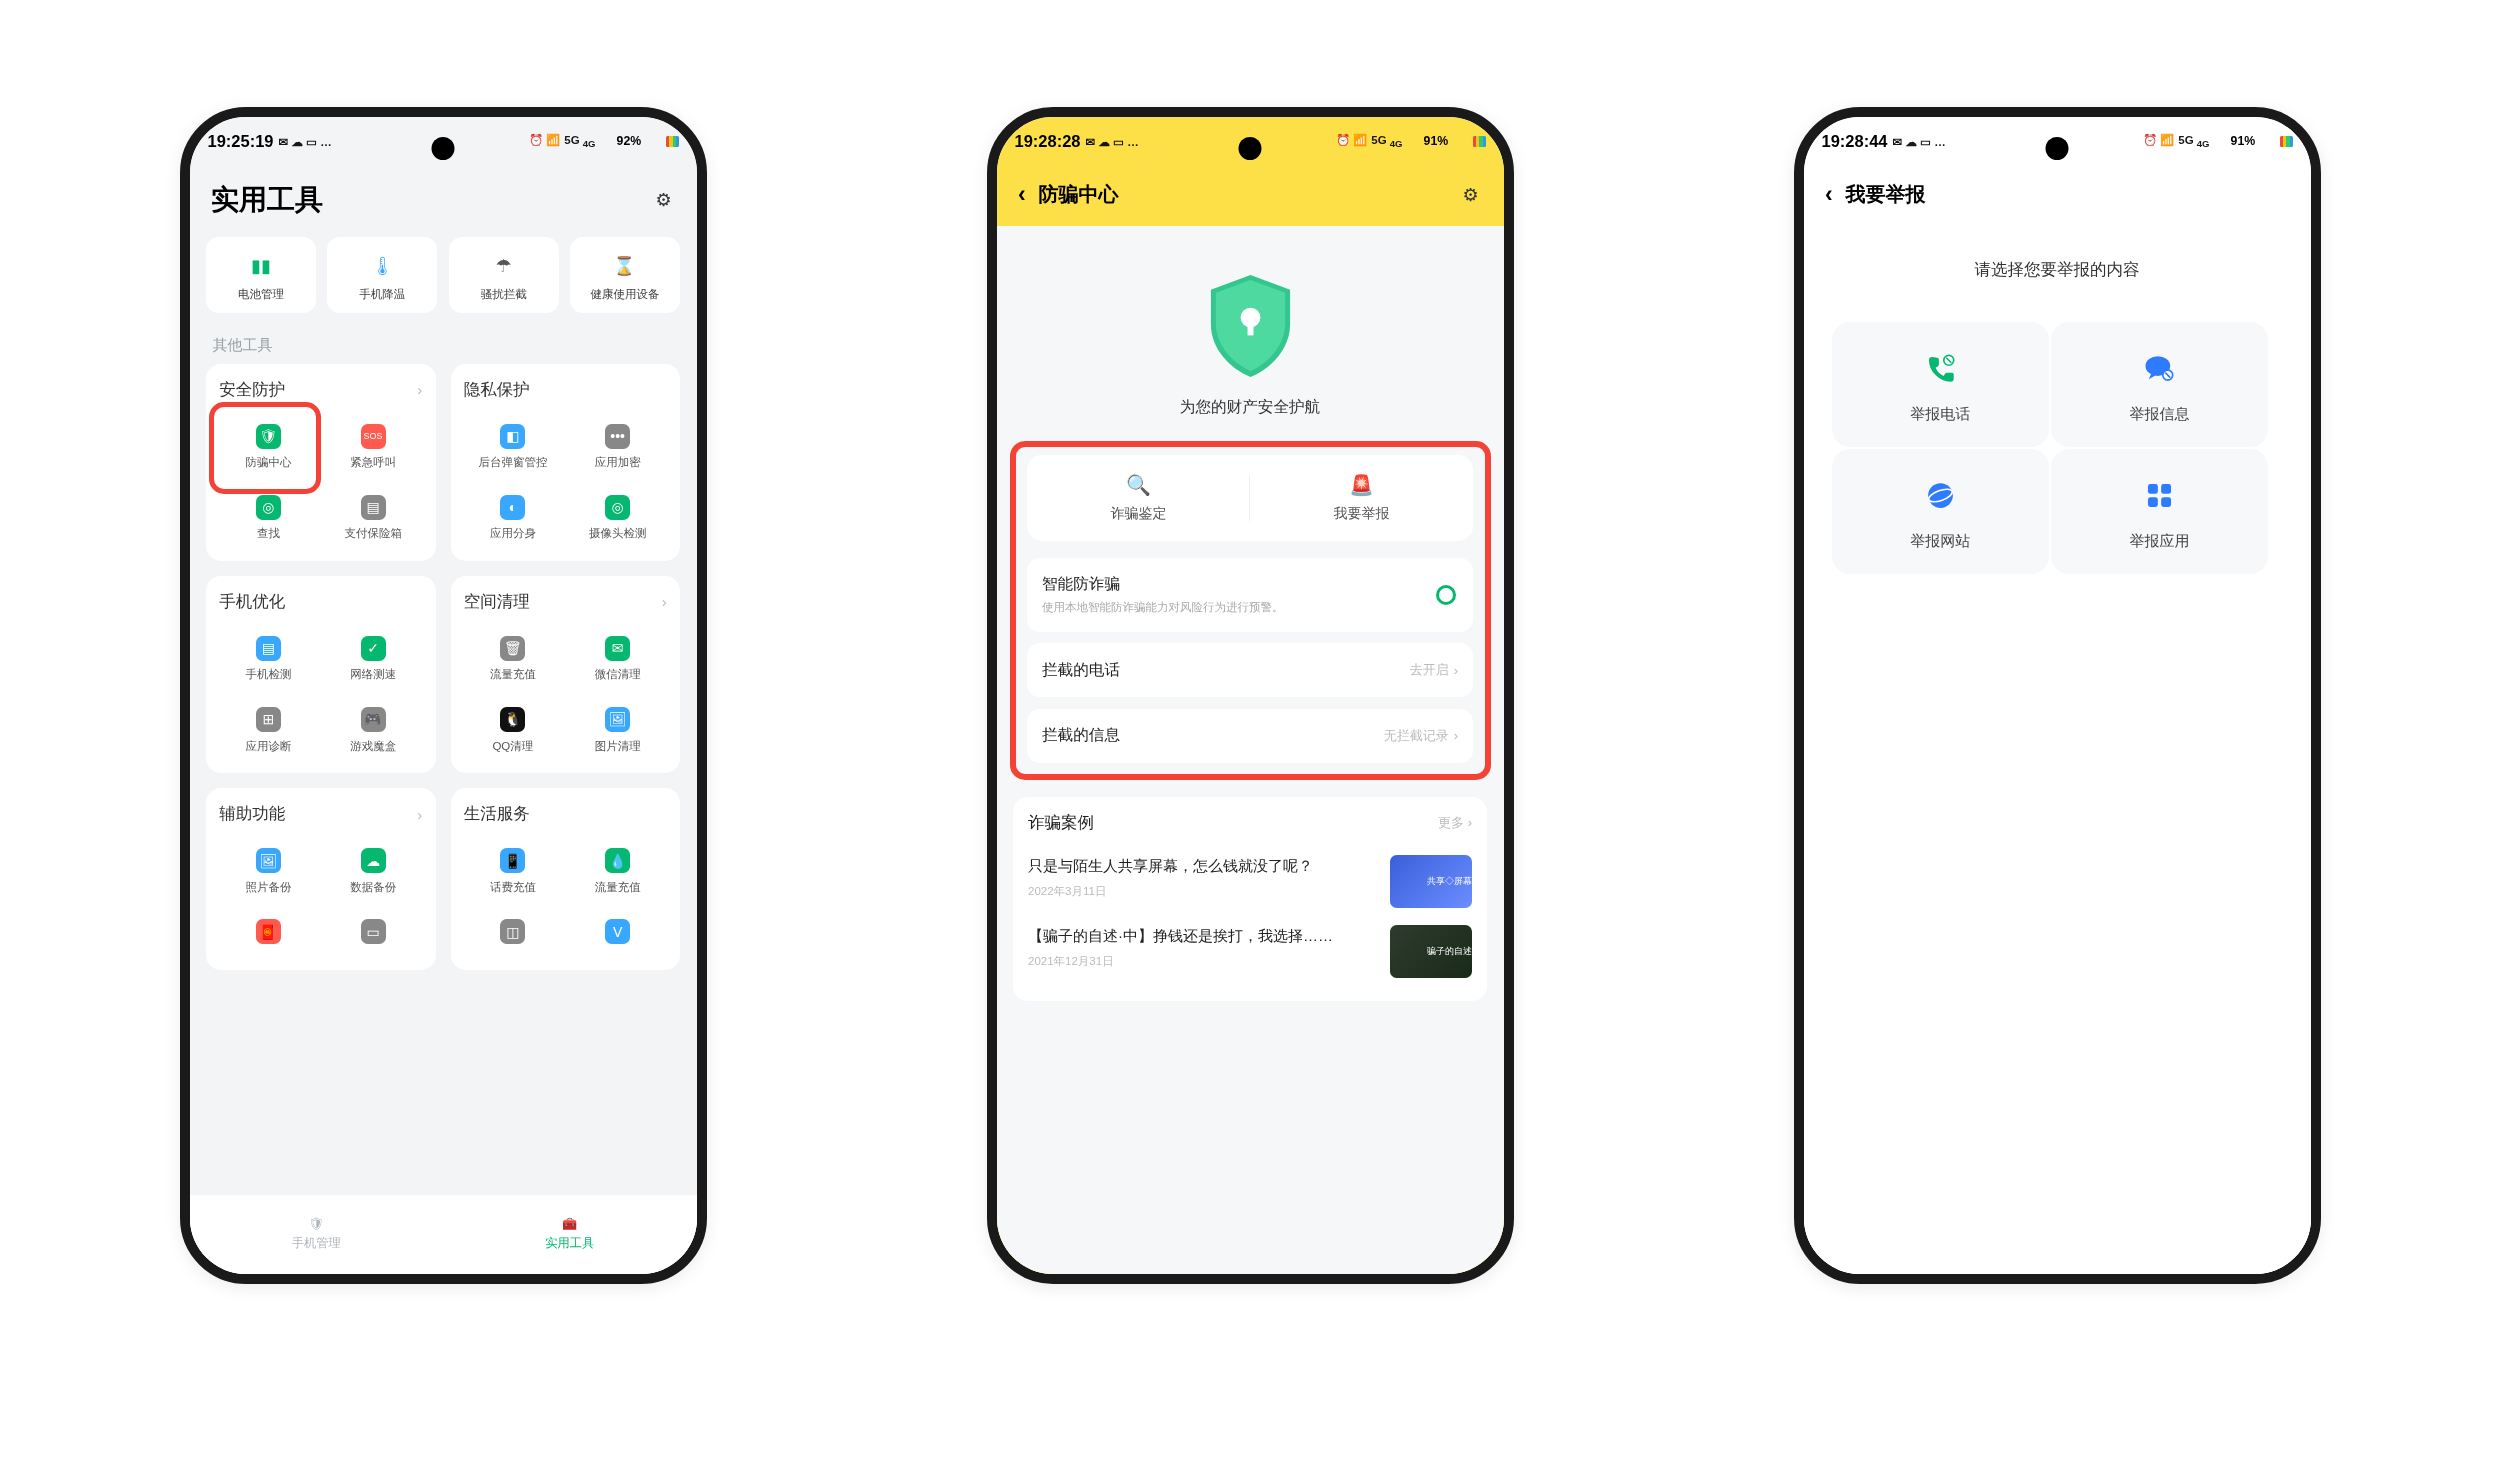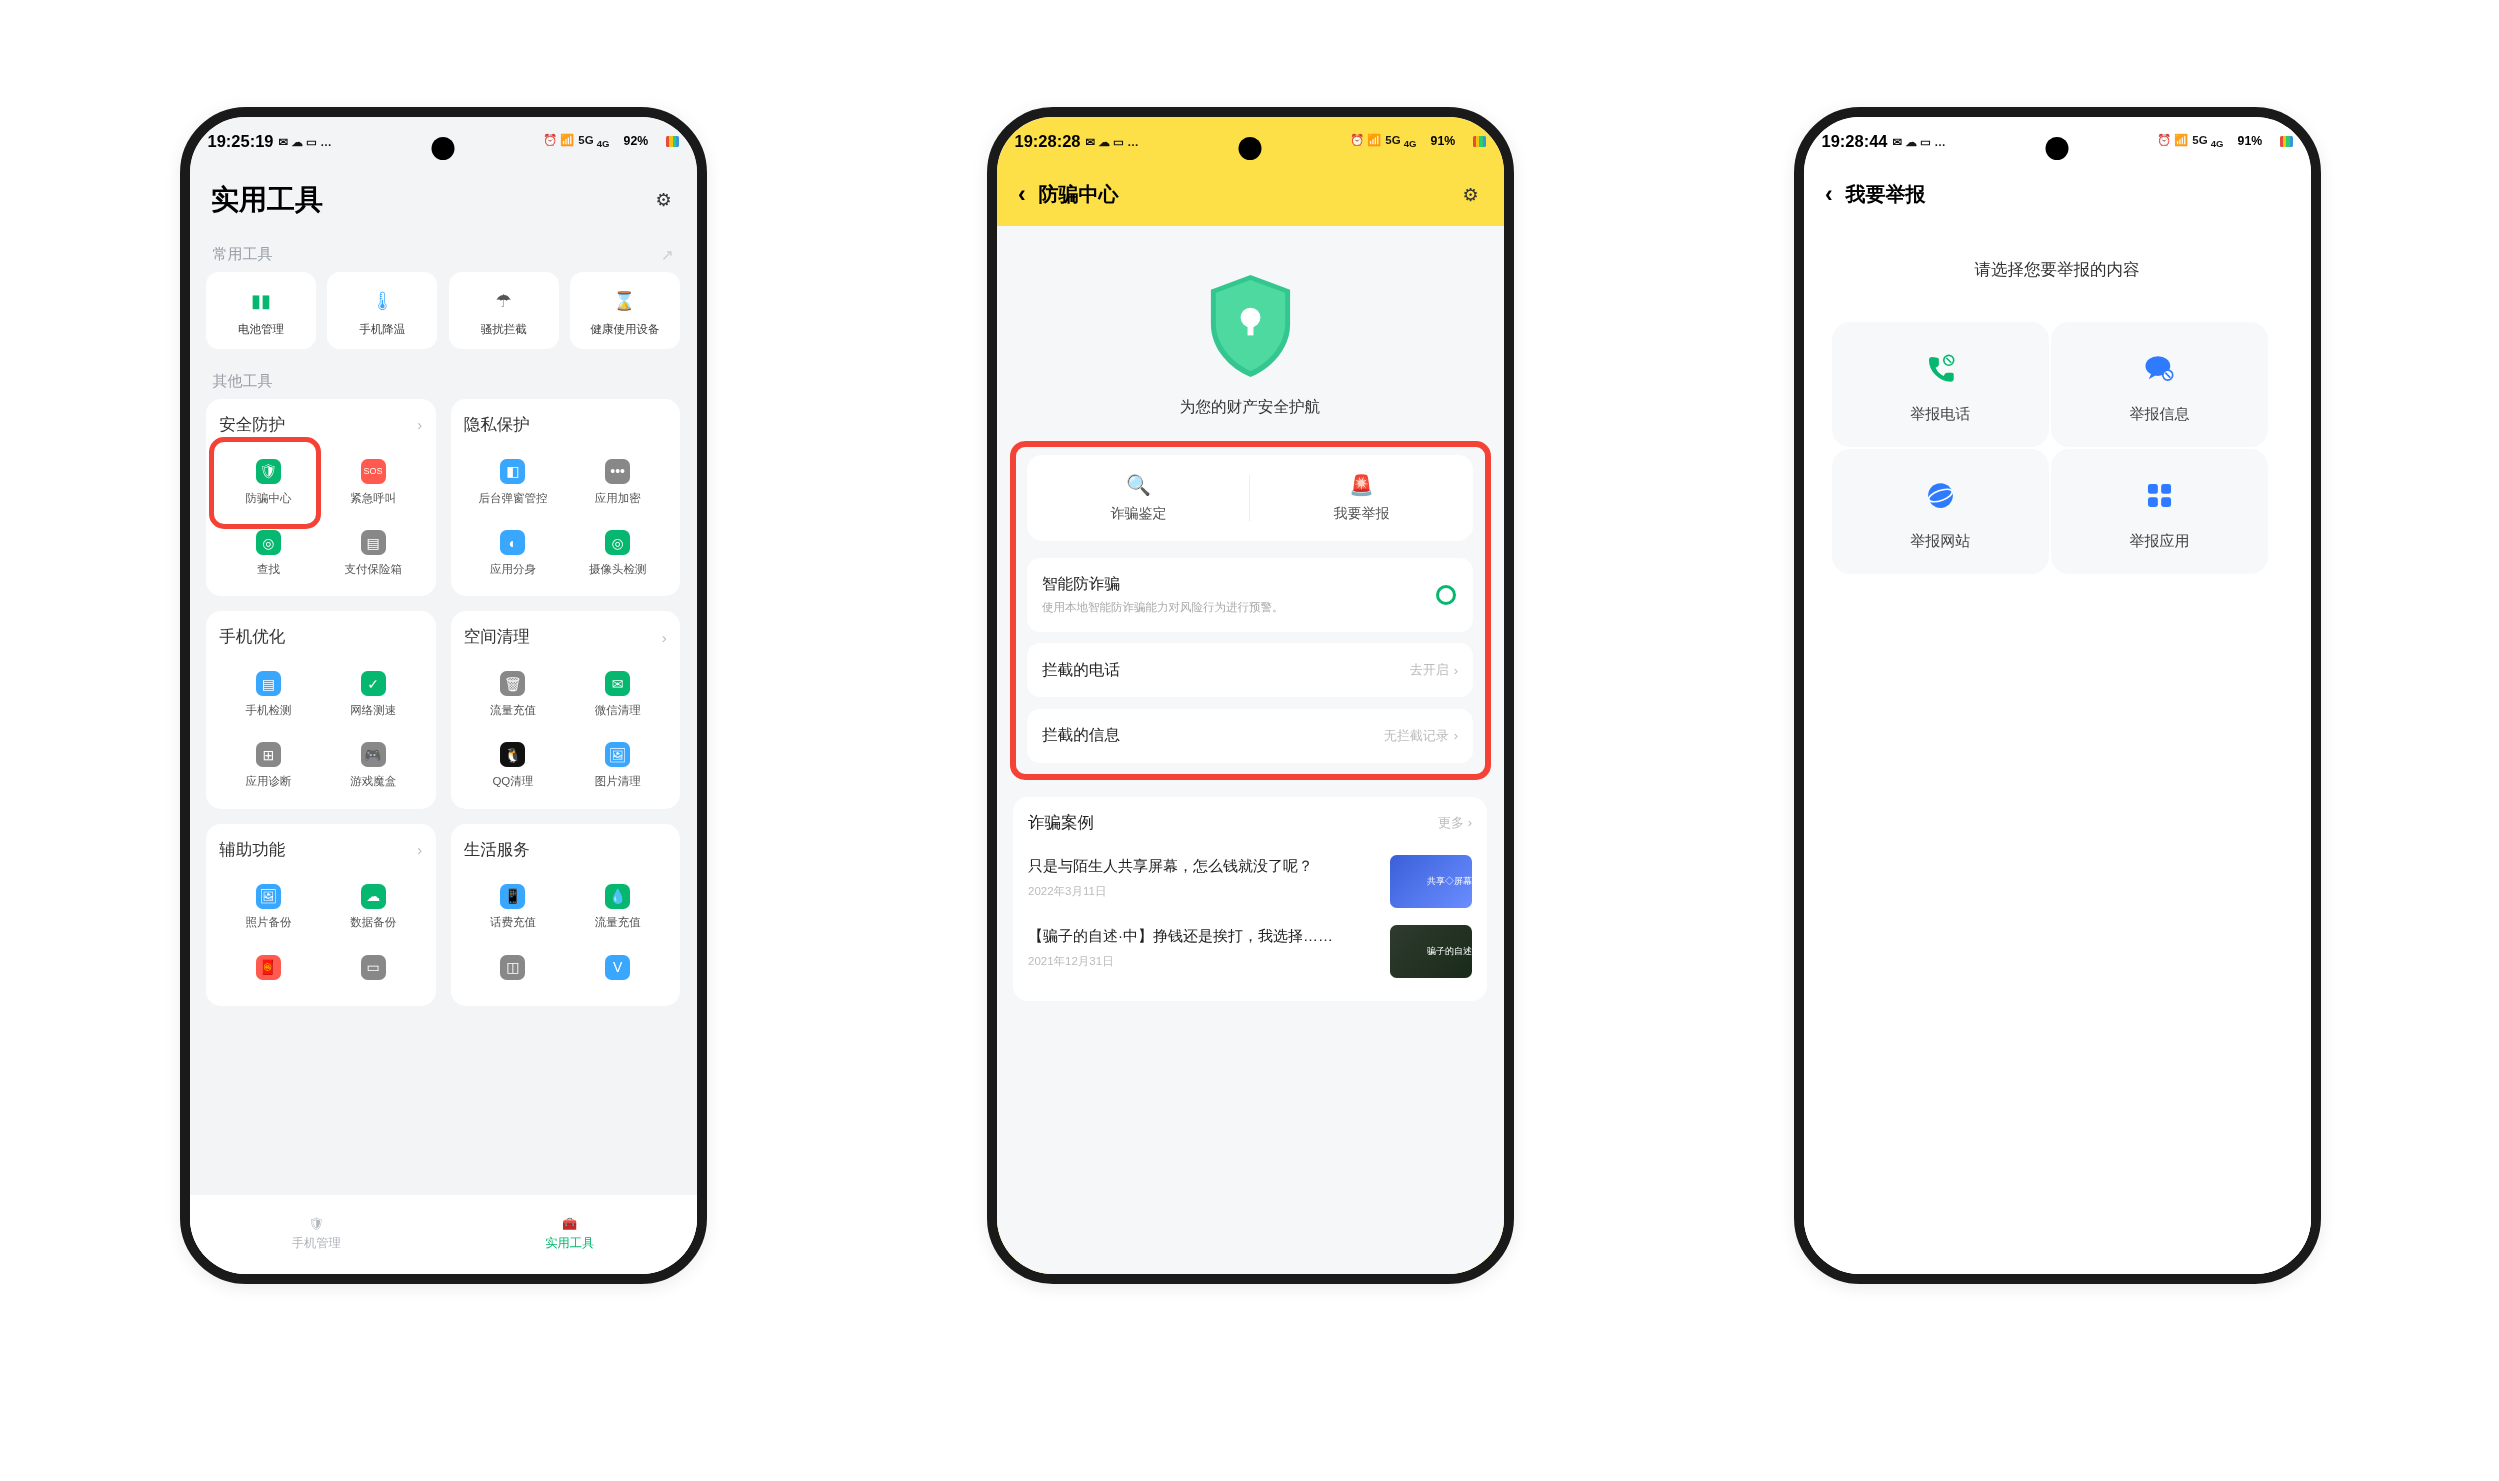--- a/index.html
+++ b/index.html
@@ -3,21 +3,21 @@
 <meta charset="utf-8">
 <style>
   * { box-sizing: border-box; margin: 0; padding: 0; font-family: -apple-system, "PingFang SC", "Helvetica Neue", sans-serif; }
   body { background: #ffffff; width: 2500px; height: 1482px; display: flex; justify-content: center; align-items: flex-start; gap: 280px; padding-top: 107px; }
   .phone { width: 527px; height: 1177px; background: #f7f8fa; border-radius: 66px; border: 10px solid #1a1a1a; position: relative; overflow: hidden; box-shadow: 0 3.3px 16.5px rgba(0,0,0,0.08); }
   .phone::after { content:""; position:absolute; top:-1.6px; right:-5px; width:5px; height:165px; background:#1a1a1a; border-radius:2.5px; top:230px; }
   .notch { position: absolute; top: 20px; left: 50%; transform: translateX(-50%); width: 23px; height: 23px; background: #000; border-radius: 50%; z-index: 5; }
   .screen { position: absolute; inset: 0; display: flex; flex-direction: column; overflow: hidden; }
   .status-bar { height: 49px; display: flex; align-items: center; padding: 0 18px; font-size: 16.5px; font-weight: 600; color:#000; justify-content: space-between; }
   .status-bar .left { display:flex; align-items:center; gap:5px; }
-  .status-bar .right { display:flex; align-items:center; gap:14px; font-size:12.3px; }
+  .status-bar .right { display:flex; align-items:center; gap:21px; font-size:12.3px; }
   .bat-stripes { display:inline-block; width:13px; height:11.5px; background: linear-gradient(90deg,#e74c3c 0 25%, #f1c40f 25% 50%, #2ecc71 50% 75%, #3498db 75% 100%); border-radius:1.6px; margin-left:3.3px;}
   .mini-ic { font-size:11.5px; opacity:.9; }
   .header { display:flex; align-items:center; padding: 15px 21.4px 18px 21.4px; gap:13px; }
   .header .title { font-size: 28px; font-weight: 700; color:#000; flex:1; }
   .header .title.small { font-size: 20px; font-weight:600; }
   .back-ic { font-size: 23px; font-weight:600; color:#000; }
   .gear-ic { width:23px; height:23px; display:flex; align-items:center; justify-content:center; font-size:18px; color:#333; }
   .section-label { font-size: 15px; color: #9aa0a6; padding: 8.2px 23px; display:flex; align-items:center; justify-content:space-between;}
   .row4 { display:flex; gap:11.5px; padding: 0 16.5px 15px 16.5px; }
   .tool-tile { flex:1; background:#fff; border-radius:13px; padding:16.5px 3.3px 11.5px 3.3px; display:flex; flex-direction:column; align-items:center; gap:8.2px; }
@@ -91,24 +91,20 @@
       <div class="right">
           <span class="mini-ic">⏰ 📶 5G <sub>4G</sub></span> 
           <span>92%</span>
           <span class="bat-stripes"></span>
         </div>
     </div>
     <div class="header">
       <div class="title">实用工具</div>
       <div class="gear-ic">⚙</div>
     </div>
-    <div class="section-label">
-      <span>常用工具</span>
-        <span style="color:#ccc;">↗</span>
-    </div>
     <div class="row4">
       <div class="tool-tile">
           <div class="ic" style="color:#06b86f;">▮▮</div>
           <div class="lbl">电池管理</div>
         </div>
       <div class="tool-tile">
           <div class="ic" style="color:#3aa7ff;">🌡</div>
           <div class="lbl">手机降温</div>
         </div>
       <div class="tool-tile">

